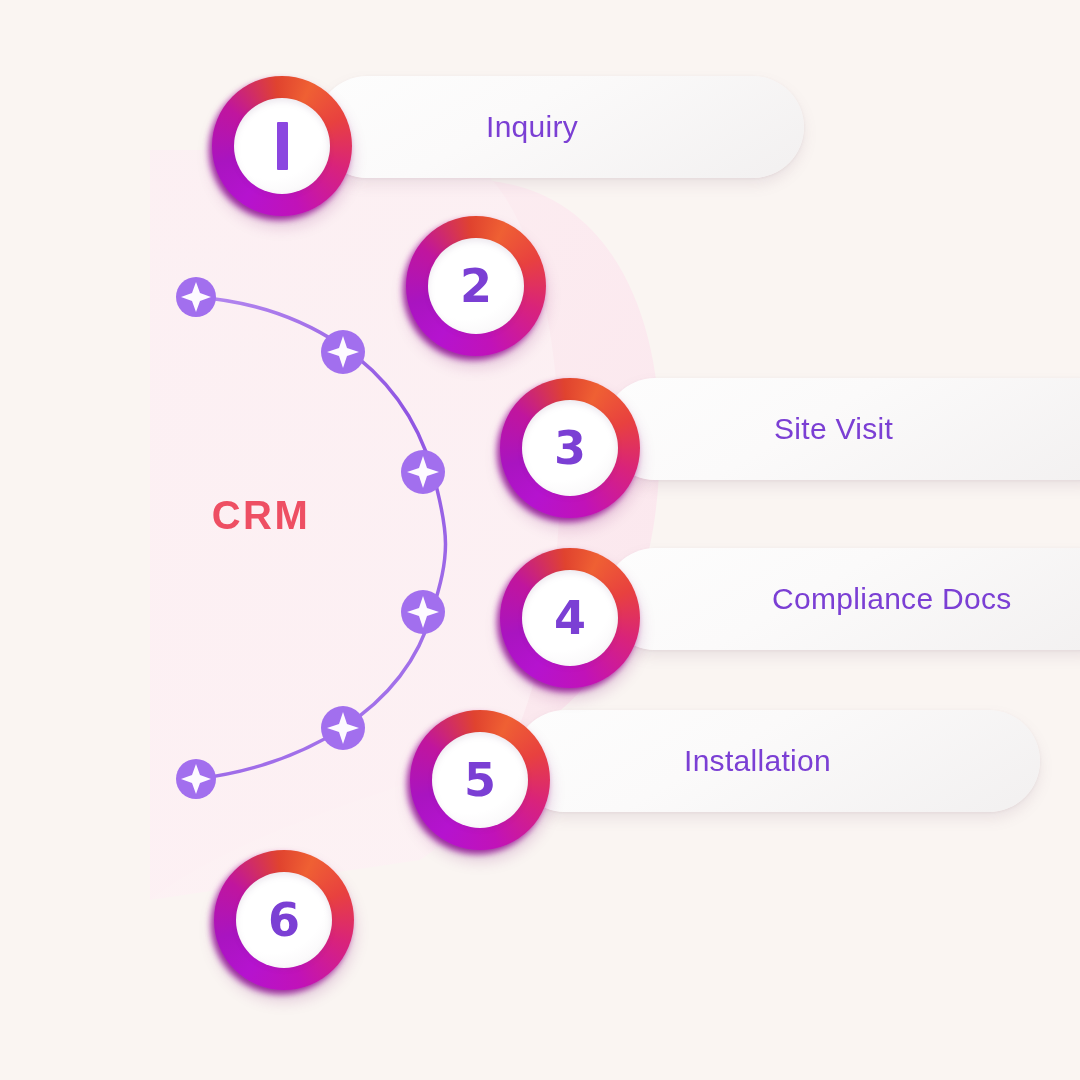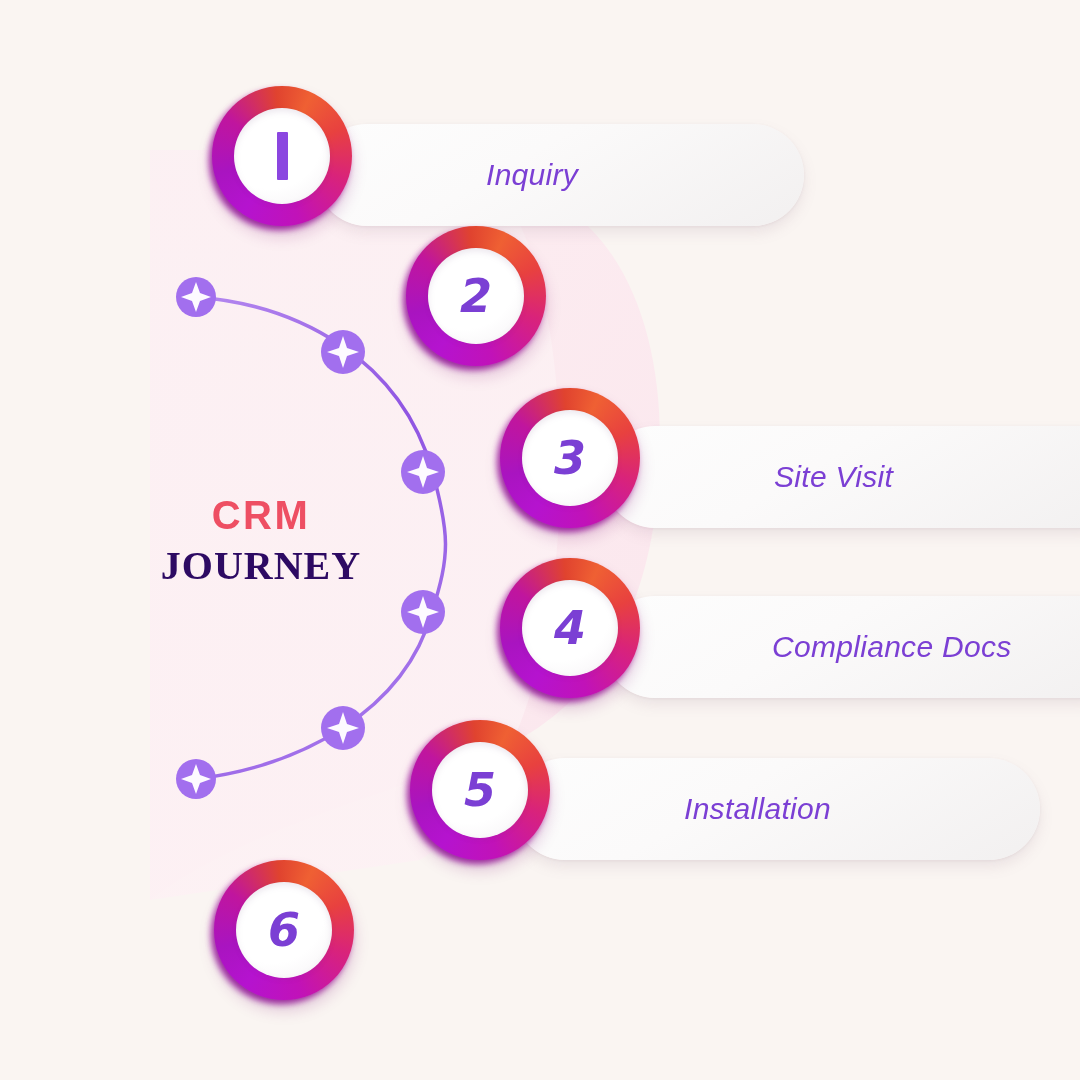--- a/index.html
+++ b/index.html
@@ -40,23 +40,22 @@
     margin-top:11px;
   }
 
   
   #curve{position:absolute;left:0;top:0;}
 
   
   .step{
     position:absolute;
     display:flex;
-    align-items:flex-end;
+    align-items:flex-start;
     height:150px;
-    font-style:italic;
   }
   .badge{
     position:relative;
     width:140px;height:140px;
     flex:0 0 140px;
     z-index:3;
   }
   .badge .ring-shadow{
     position:absolute;
     left:-3px;top:4px;
@@ -149,21 +148,20 @@
       </linearGradient>
     </defs>
     <path d="M150,180 L470,180 C600,180 660,300 660,440 C660,600 600,720 470,760
              C400,790 240,830 150,900 Z" fill="url(#blobGrad)" opacity="0.85"></path>
     <path d="M150,150 L430,150 C520,150 560,300 560,470 C560,660 510,800 420,860
              L150,900 Z" fill="url(#blobGrad2)" opacity="0.9"></path>
   </svg>
 
   <div class="title-block">
     <span class="title-top">CRM</span>
-    <span class="title-main">JOURNEY</span>
   </div>
 
   <svg id="curve" width="1080" height="1080" viewBox="0 0 1080 1080">
     <defs>
       <linearGradient id="curveGrad" x1="0" y1="0" x2="0.4" y2="1">
         <stop offset="0%" stop-color="#b488ef"></stop>
         <stop offset="50%" stop-color="#8f55e2"></stop>
         <stop offset="100%" stop-color="#a372ea"></stop>
       </linearGradient>
     </defs>

